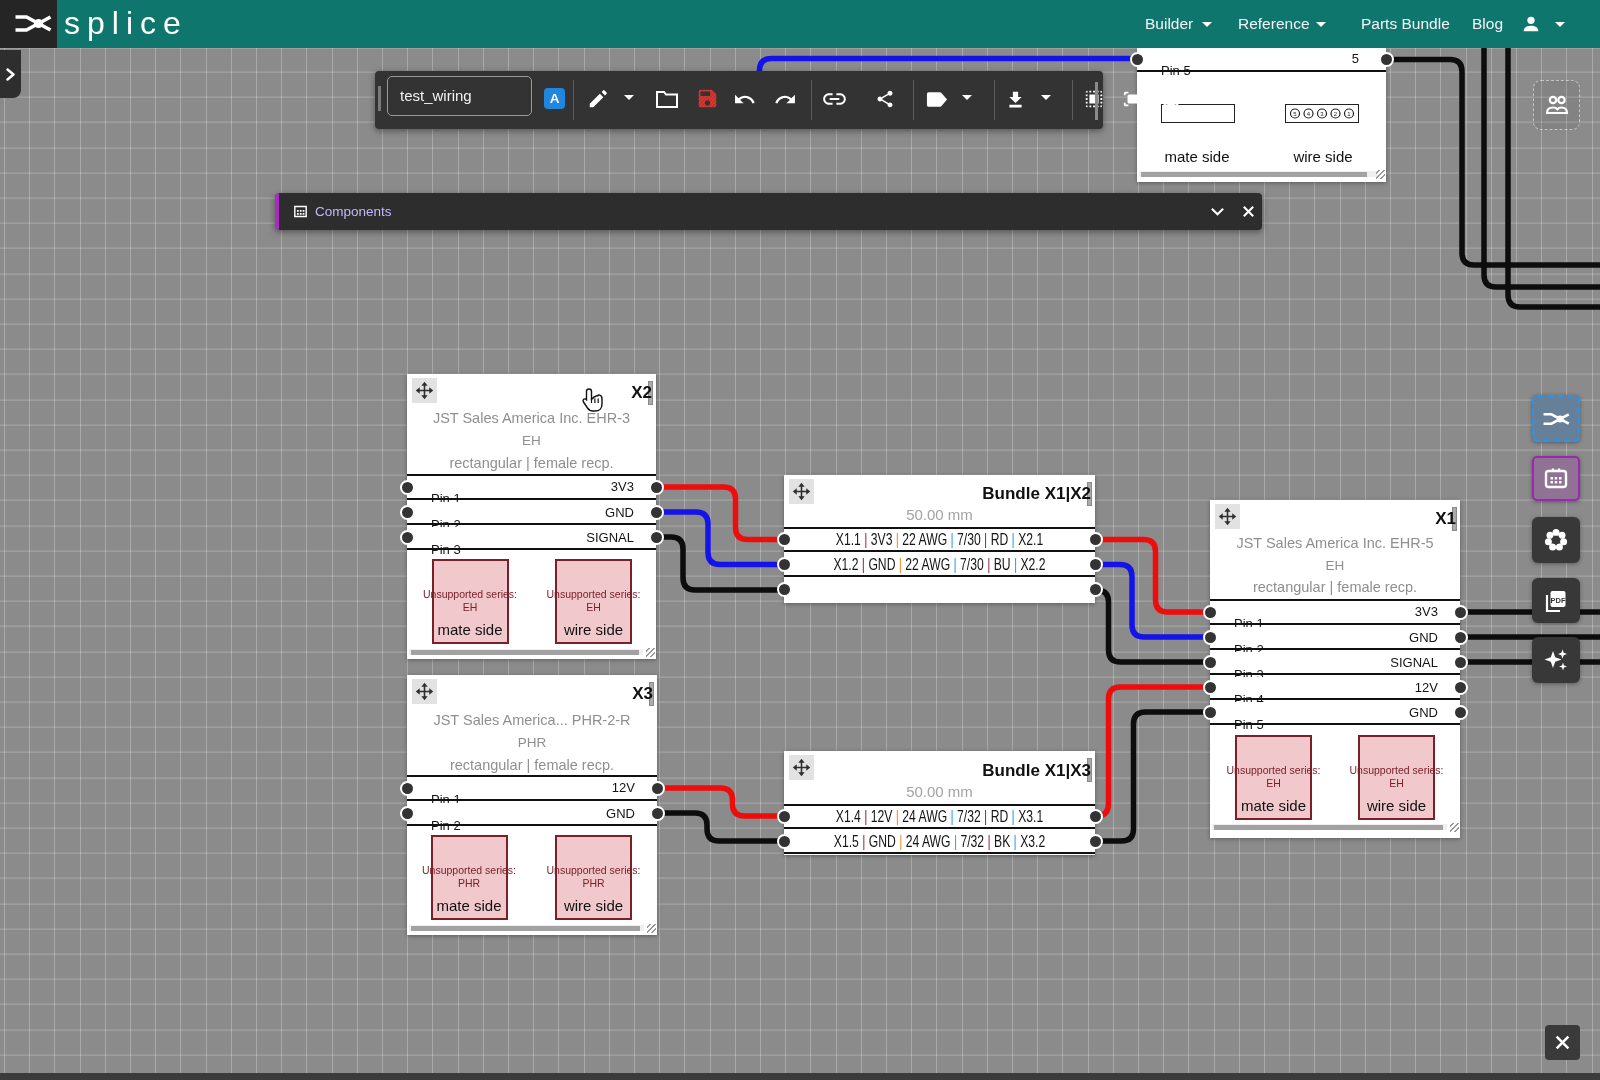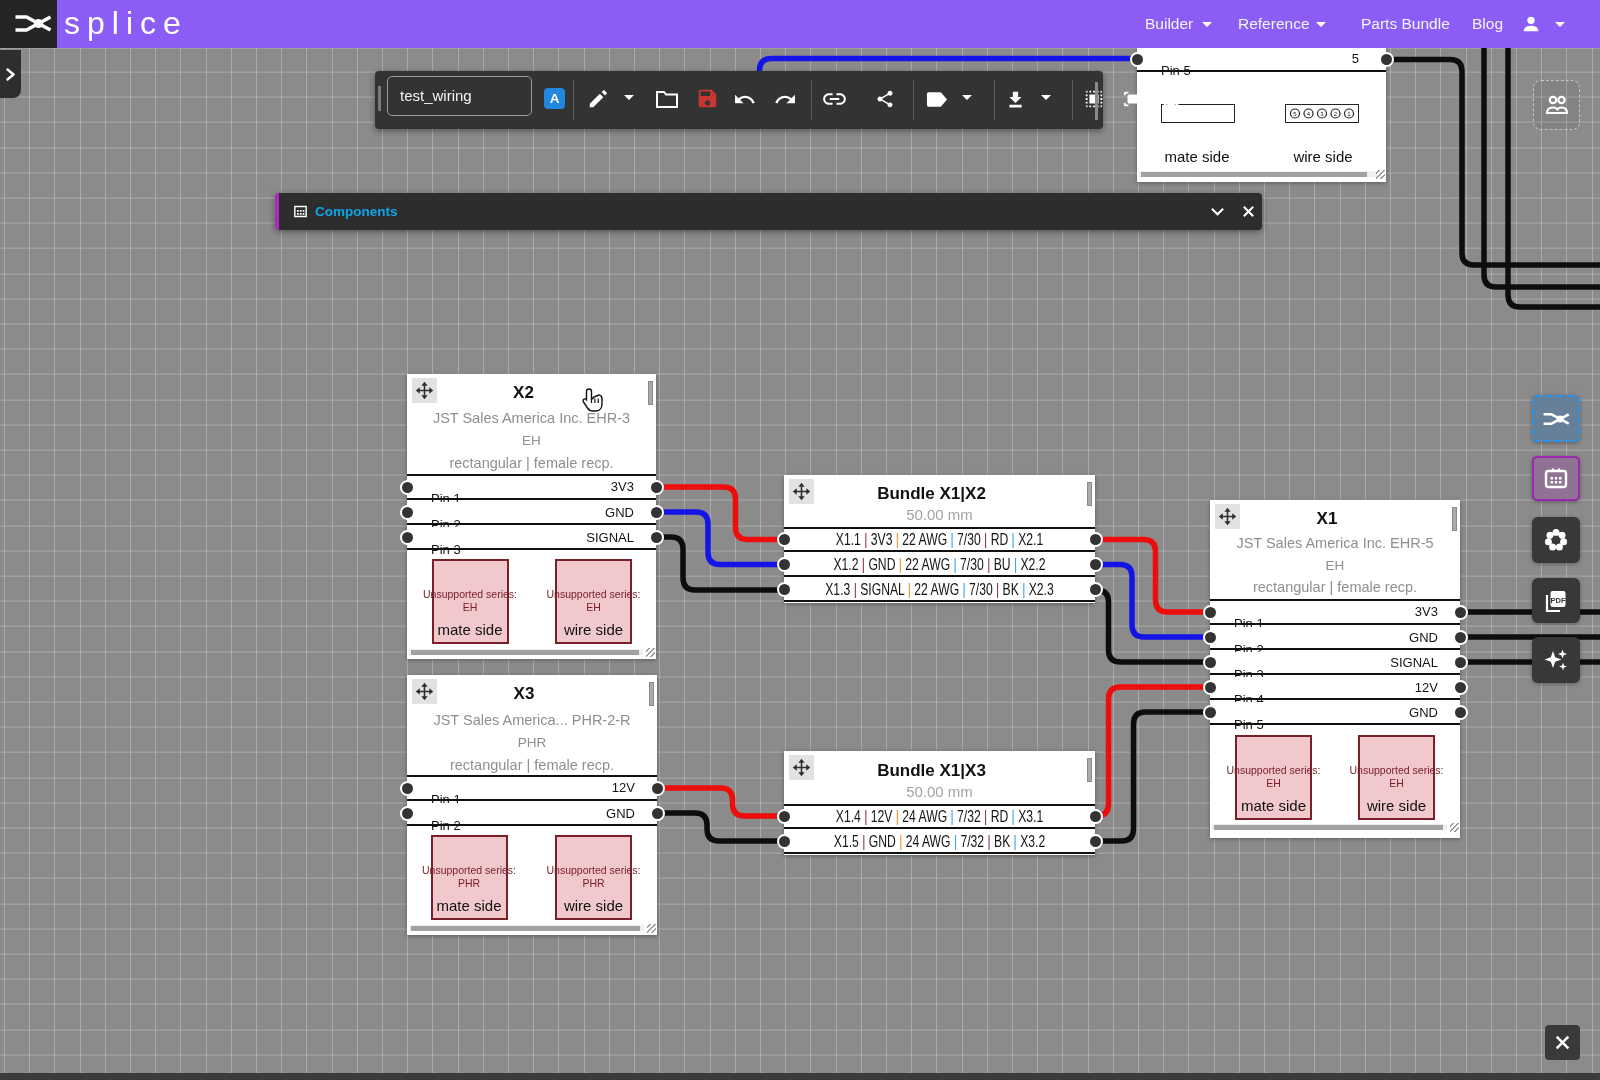--- a/index.html
+++ b/index.html
@@ -6,33 +6,33 @@
 html,body { width:1600px; height:1080px; overflow:hidden; font-family:"Liberation Sans", sans-serif; }
 #page { position:absolute; inset:0; width:1600px; height:1080px; background:#8b8b8b; }
 #canvas {
   position:absolute; left:0; top:48px; width:1600px; height:1032px;
   background-image:
     repeating-linear-gradient(to right, rgba(255,255,255,0.26) 0 1px, transparent 1px 25.2px),
     repeating-linear-gradient(to bottom, rgba(255,255,255,0.26) 0 1px, transparent 1px 25.2px);
   background-position: 4px 23.6px;
 }
 
-#header { position:absolute; left:0; top:0; width:1600px; height:48px; background:#8b5cf6; z-index:40; }
+#header { position:absolute; left:0; top:0; width:1600px; height:48px; background:#0f766e; z-index:40; }
 
 #logotext { position:absolute; left:64px; top:5px; color:#fff; font-size:32px; letter-spacing:7px; font-weight:400; }
 .nav { position:absolute; top:0; height:48px; line-height:48px; color:#f5f5f5; font-size:15.5px; }
 .caret { position:absolute; width:0; height:0; border-left:5px solid transparent; border-right:5px solid transparent; border-top:5.5px solid #fff; }
 
 .darkbar { position:absolute; background:#333333; border-radius:4px; box-shadow:0 2px 6px rgba(0,0,0,0.4); z-index:30; }
 .sep { position:absolute; width:1px; top:9px; bottom:9px; background:#5c5c5c; }
 
 .block { position:absolute; background:#fff; box-shadow:0 1px 4px rgba(0,0,0,0.35); z-index:10; }
 .movebox { position:absolute; left:5px; top:4px; width:25px; height:25px; background:#e2e2e2; display:flex; align-items:center; justify-content:center; }
 .vscroll { position:absolute; right:3px; top:7px; width:5px; height:24px; background:#ababab; border:1px solid #8a8a8a; }
-.btitle { position:absolute; left:0; right:16px; text-align:center; font-weight:bold; font-size:17px; color:#111; }
+.btitle { position:absolute; left:0; right:4px; text-align:right; font-weight:bold; font-size:17px; color:#111; }
 .bsub { position:absolute; left:0; right:0; text-align:center; color:#8f8f8f; }
 .rows { position:absolute; left:0; right:0; border-top:2px solid #101010; }
 .prow { position:relative; height:23.2px; border-bottom:2px solid #101010; margin-bottom:2px; background:#fff; font-size:13px; color:#141414; }
 .prow .l { position:absolute; left:24px; top:12px; line-height:21px; }
 .prow .r { position:absolute; right:22px; top:0; line-height:21px; }
 .prow .c { display:block; position:absolute; left:0; right:0; text-align:center; line-height:21px; font-weight:500; font-size:16px; transform:scaleX(0.76); }
 .pin { position:absolute; width:15px; height:15px; border-radius:50%; background:#333; border:2px solid #fff; z-index:12; }
 .pinkbox { position:absolute; width:77px; height:85px; background:#f1c8cc; border:2.5px solid #7a2029; text-align:center; }
 .pinkbox .us { margin-top:27px; margin-left:-14px; margin-right:-14px; font-size:10.5px; color:#7a2029; line-height:13px; white-space:nowrap; }
 .pinkbox .side { position:absolute; bottom:4px; left:-10px; right:-10px; font-size:15px; color:#111; }
@@ -210,23 +210,20 @@
         </div>
       <div class="vscroll"></div>
       <div class="btitle" style="top:9px;">Bundle X1|X2</div>
       <div class="bsub" style="top:31.5px; font-size:15px; color:#a3a3a3;">50.00 mm</div>
       <div class="rows" style="top:52.4px;">
         <div class="prow">
             <span class="c">X1.1 <b1>|</b1> 3V3 <b2>|</b2> 22 AWG <b3>|</b3> 7/30 <b1>|</b1> RD <b3>|</b3> X2.1</span>
           </div>
         <div class="prow">
             <span class="c">X1.2 <b1>|</b1> GND <b2>|</b2> 22 AWG <b3>|</b3> 7/30 <b1>|</b1> BU <b3>|</b3> X2.2</span>
-          </div>
-        <div class="prow">
-            <span class="c">X1.3 <b1>|</b1> SIGNAL <b2>|</b2> 22 AWG <b3>|</b3> 7/30 <b1>|</b1> BK <b3>|</b3> X2.3</span>
           </div>
       </div>
     </div>
 
     <div class="block" style="left:784px; top:751px; width:311px; height:103.5px;">
       <div class="movebox">
           <svg class="icon" width="19" height="19" viewBox="0 0 24 24">
             <path fill="#2f2f2f" d="M12,1 L16,6 H13 V11 H18 V8 L23,12 L18,16 V13 H13 V18 H16 L12,23 L8,18 H11 V13 H6 V16 L1,12 L6,8 V11 H11 V6 H8 Z"></path>
           </svg>
         </div>
@@ -409,21 +406,21 @@
       </svg>
     <div class="tcaret" style="left:822px;"></div>
     <div style="position:absolute; right:5px; top:11px; width:3px; height:38px; background:#8a8a8a;"></div>
   </div>
 
   <div class="darkbar" style="left:275px; top:193px; width:987px; height:37px; background:#2d2d2d; border-left:4px solid #ab2abf;">
     <svg class="icon" style="position:absolute; left:13px; top:10px;" width="17" height="17" viewBox="0 0 24 24">
         <path fill="none" stroke="#fff" stroke-width="2" d="M4,5 H20 V19 H4 Z"></path>
         <path fill="#fff" d="M7,10 H9.5 V12.5 H7 Z M11,10 H13.5 V12.5 H11 Z M15,10 H17.5 V12.5 H15 Z M7,14 H9.5 V16.5 H7 Z M11,14 H13.5 V16.5 H11 Z M15,14 H17.5 V16.5 H15 Z"></path>
       </svg>
-    <div style="position:absolute; left:36px; top:0; line-height:37px; color:#0ea5e9; font-size:13.5px; font-weight:bold;">Components</div>
+    <div style="position:absolute; left:36px; top:0; line-height:37px; color:#c4b5fd; font-size:13.5px; font-weight:normal;">Components</div>
     <svg class="icon" style="position:absolute; left:931px; top:12px;" width="15" height="13" viewBox="0 0 16 12">
         <path d="M2,3 L8,9 L14,3" stroke="#fff" stroke-width="2.2" fill="none"></path>
       </svg>
     <svg class="icon" style="position:absolute; left:962px; top:11px;" width="15" height="15" viewBox="0 0 16 16">
         <path d="M3,3 L13,13 M13,3 L3,13" stroke="#fff" stroke-width="2.2"></path>
       </svg>
   </div>
 
 
 

